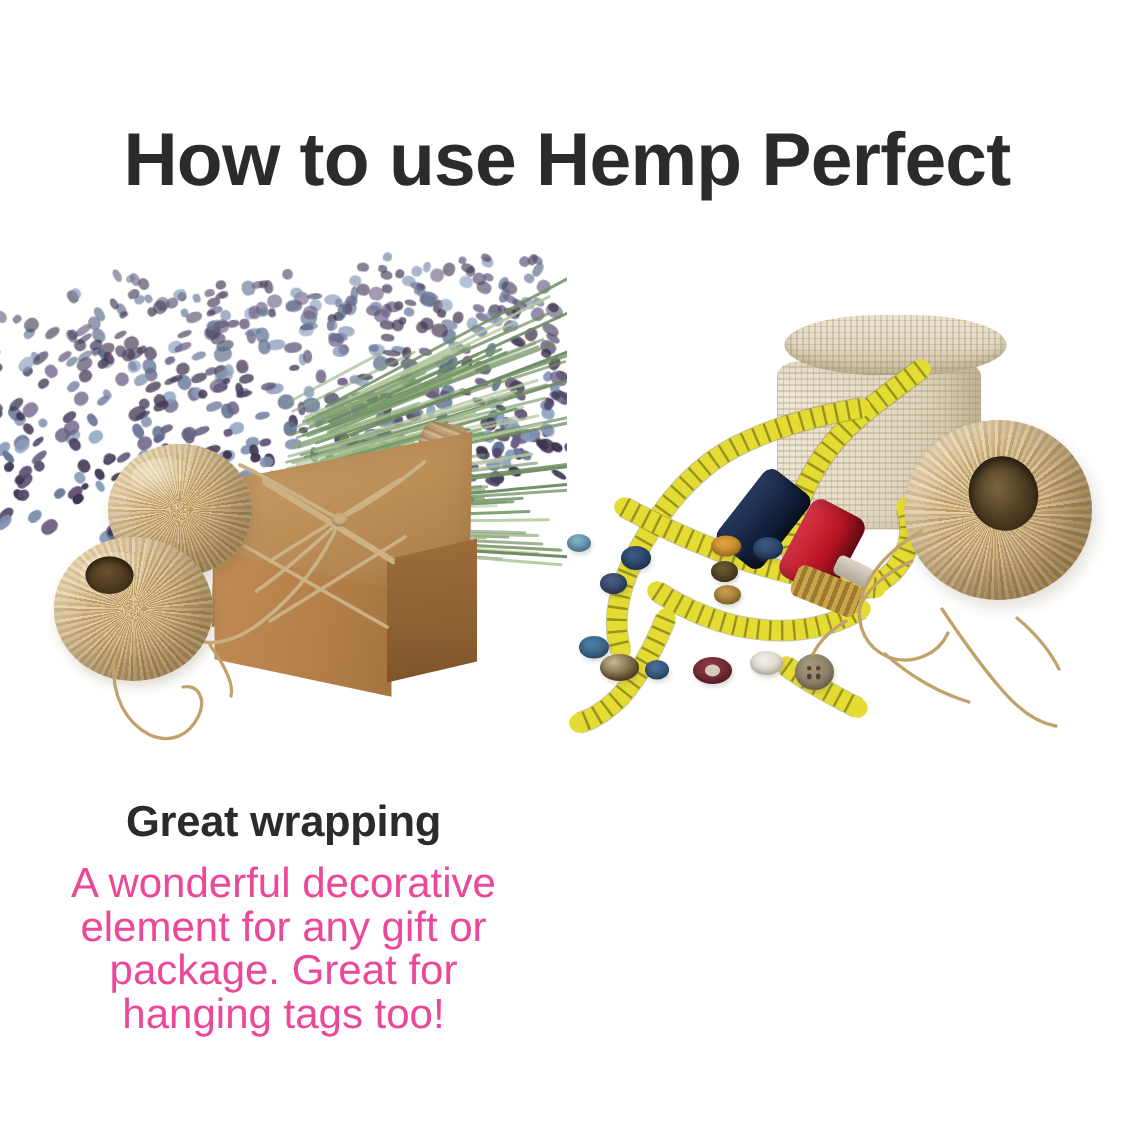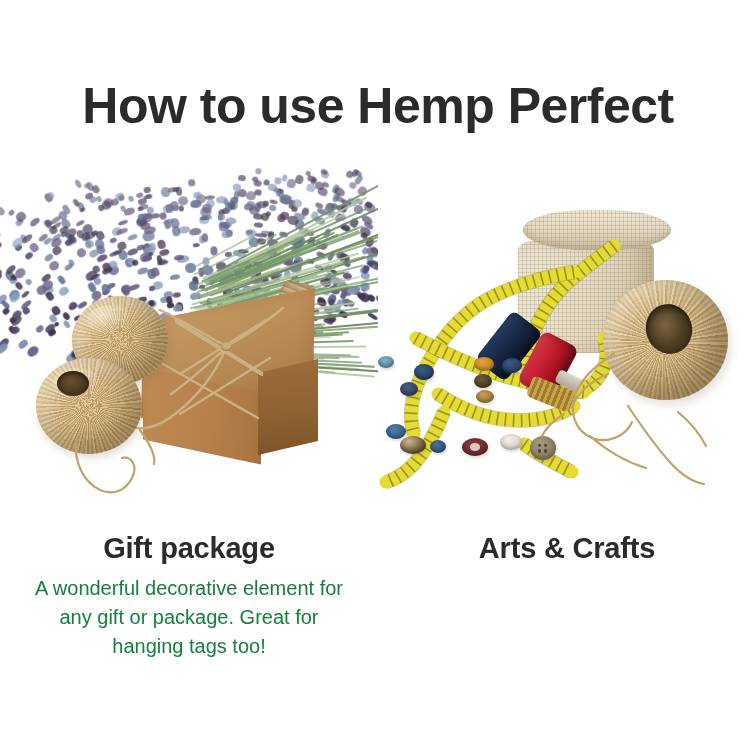--- a/index.html
+++ b/index.html
@@ -297,23 +297,23 @@
     font-family: "Liberation Sans", sans-serif;
     font-size: 29px;
     font-weight: bold;
     color: #2b2b2b;
     letter-spacing: -0.2px;
     margin: 0 0 9px 0;
     line-height: 1.15;
   }
   .caption-body {
     font-family: "Liberation Sans", sans-serif;
-    font-size: 20px;
+    font-size: 28px;
     font-weight: normal;
-    color: #15803d;
+    color: #ec4899;
     line-height: 29px;
     margin: 0;
   }
 </style>
 </head>
 <body>
 
 <div id="page">
 
   <div class="title">How to use Hemp Perfect</div>
@@ -1106,21 +1106,20 @@
         <path class="twine-tail" d="M250 238 C262 256 276 276 290 292 C302 306 314 314 326 316"></path>
         <path class="twine-tail" d="M212 268 C228 282 248 294 268 300"></path>
         <path class="twine-tail" d="M300 244 C312 254 322 266 328 278"></path>
         <path class="twine-tail" d="M186 246 C176 252 168 260 164 268"></path>
       </svg>
     </div>
   </div>
 
   <div class="captions">
     <div class="caption-col">
-      <h2 class="caption-head">Gift package</h2>
+      <h2 class="caption-head">Great wrapping</h2>
       <p class="caption-body">A wonderful decorative element for any gift or package. Great for hanging tags too!</p>
     </div>
     <div class="caption-col">
-      <h2 class="caption-head">Arts &amp; Crafts</h2>
     </div>
   </div>
 
 </div>
 
 </body></html>

